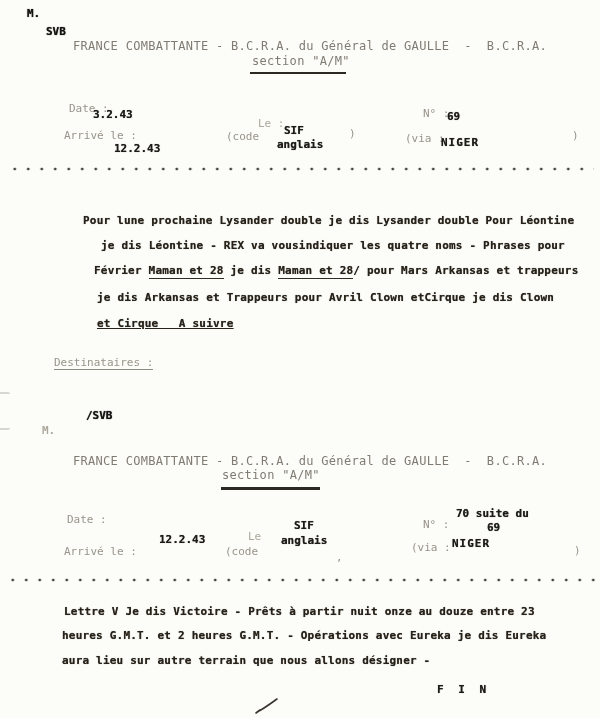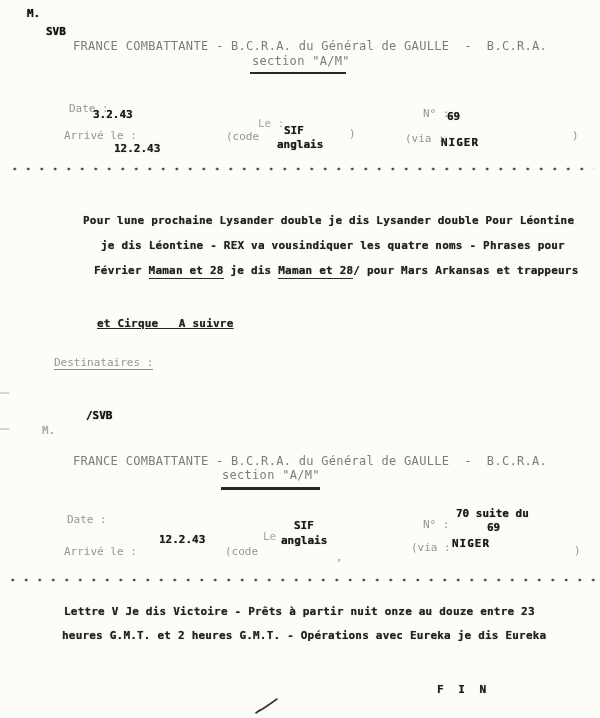--- a/index.html
+++ b/index.html
@@ -59,54 +59,56 @@
   <div class="t bold" style="left:447px; top:111px;">69</div>
   <div class="t faint" style="left:405px; top:133px;">(via :</div>
   <div class="t bold" style="left:441px; top:137px; letter-spacing:1px;">NIGER</div>
   <div class="t faint" style="left:572px; top:130px;">)</div>
 
   <div class="dotline" style="left:8px; top:167px; width:586px;"></div>
 
   <div class="t msg" style="left:101px; top:240px;">je dis Léontine - REX va vousindiquer les quatre noms - Phrases pour</div>
   <div class="t msg" style="left:83px; top:215px;">Pour lune prochaine Lysander double je dis Lysander double Pour Léontine</div>
   <div class="t msg" style="left:94px; top:265px;"><span>Février </span><span class="u">Maman et 28</span><span> je dis </span><span class="u">Maman et 28</span><span>/ pour Mars Arkansas et trappeurs</span></div>
+  <div class="t msg" style="left:97px; top:292px;">je dis Arkansas et Trappeurs pour Avril Clown etCirque je dis Clown</div>
   <div class="t msg" style="left:97px; top:318px;text-decoration:underline;">et Cirque   A suivre</div>
 
   <div class="t faint" style="left:54px; top:357px;"><span class="dest">Destinataires :</span></div>
 
   <div class="artifact"></div>
 
   <div class="t stamp" style="left:86px; top:410px;">/SVB</div>
   <div class="t vfaint" style="left:42px; top:425px; font-weight:bold;">M.</div>
 
   <div class="t header" style="left:73px; top:455px;">FRANCE COMBATTANTE - B.C.R.A. du Général de GAULLE  -  B.C.R.A.</div>
   <div class="t header" style="left:222px; top:469px;">section "A/M"</div>
   <div class="rule" style="left:221px; top:487px; width:99px; height:3px; filter:blur(0.3px);"></div>
 
   <div class="t faint" style="left:67px; top:514px;">Date :</div>
   <div class="t bold" style="left:159px; top:534px;">12.2.43</div>
   <div class="t faint" style="left:64px; top:546px;">Arrivé le :</div>
 
-  <div class="t vfaint" style="left:263px; top:531px;">Le</div>
+  <div class="t vfaint" style="left:248px; top:531px;">Le</div>
   <div class="t faint" style="left:225px; top:546px;">(code</div>
   <div class="t bold" style="left:294px; top:520px;">SIF</div>
   <div class="t bold" style="left:281px; top:535px;">anglais</div>
   <div class="t faint" style="left:336px; top:552px;">,</div>
 
   <div class="t faint" style="left:423px; top:519px;">N° :</div>
   <div class="t bold" style="left:456px; top:508px;">70 suite du</div>
   <div class="t bold" style="left:487px; top:522px;">69</div>
   <div class="t faint" style="left:411px; top:542px;">(via :</div>
   <div class="t bold" style="left:452px; top:538px; letter-spacing:1px;">NIGER</div>
   <div class="t faint" style="left:574px; top:545px;">)</div>
 
   <div class="dotline" style="left:6px; top:578px; width:590px;"></div>
 
   <div class="t msg" style="left:64px; top:606px;">Lettre V Je dis Victoire - Prêts à partir nuit onze au douze entre 23</div>
   <div class="t msg" style="left:62px; top:630px;">heures G.M.T. et 2 heures G.M.T. - Opérations avec Eureka je dis Eureka</div>
+  <div class="t msg" style="left:62px; top:655px;">aura lieu sur autre terrain que nous allons désigner -</div>
 
   <div class="t bold" style="left:437px; top:684px; letter-spacing:4px;">F I N</div>
 
   <svg class="tick" style="left:250px; top:695px;" width="36" height="22" viewBox="0 0 36 22">
     <path d="M6 18 L10 15 M7 17 C 12 15, 20 9, 27 4" stroke="#3a362f" stroke-width="1.6" fill="none" stroke-linecap="round"></path>
   </svg>
 
 </div>
 
 </body></html>

